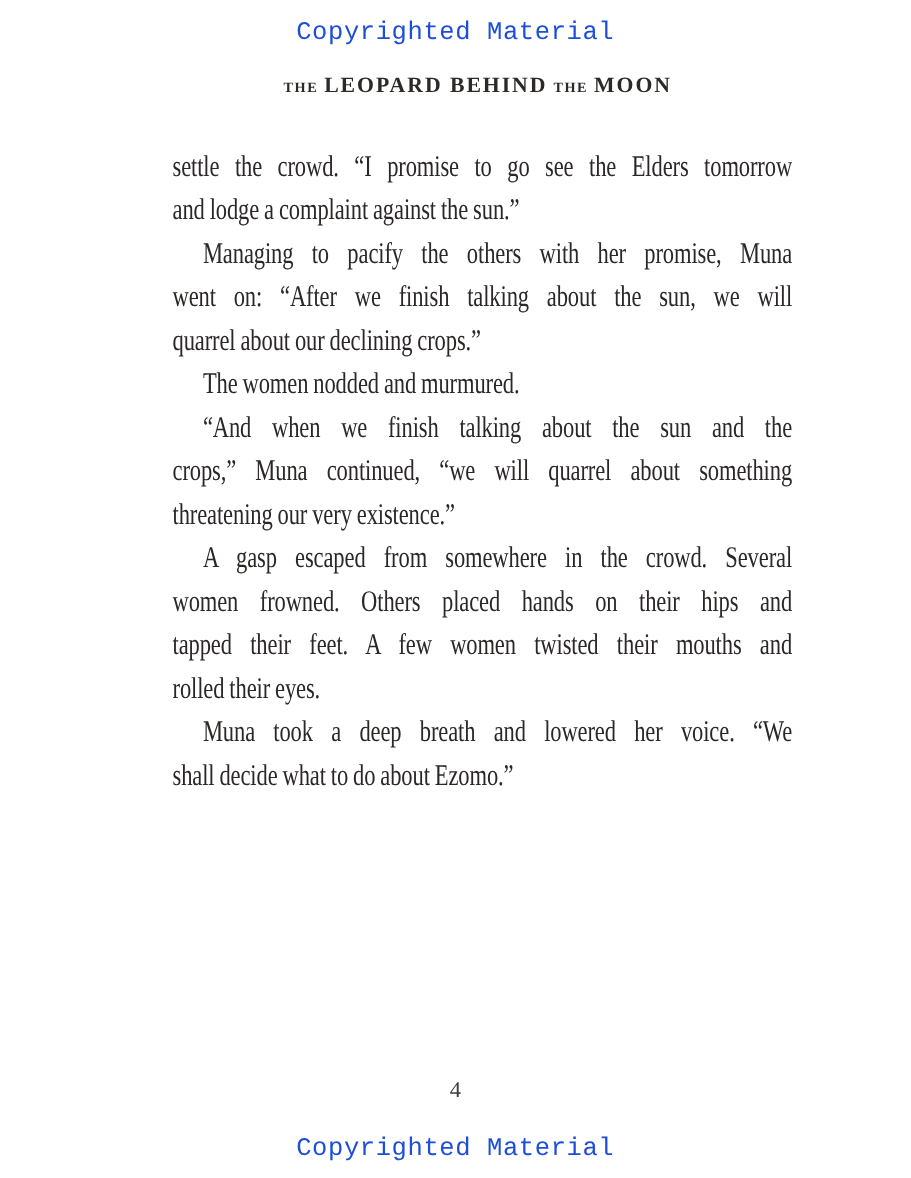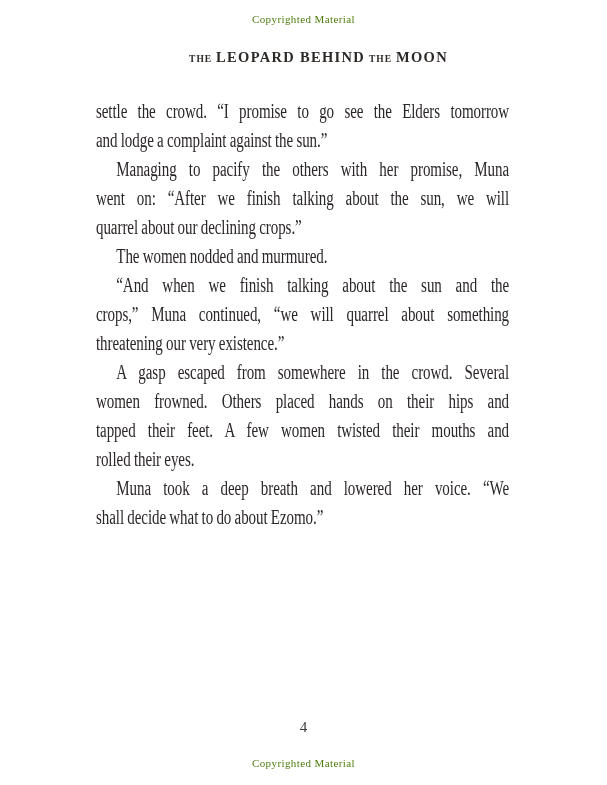--- a/index.html
+++ b/index.html
@@ -8,42 +8,42 @@
     background: #ffffff;
     position: relative;
     font-family: "Liberation Serif", serif;
     overflow: hidden;
   }
   .band {
     position: absolute; left: 0; right: 0;
     text-align: center;
   }
   .copyright {
-    font-family: Liberation Serif, serif;
-    font-size: 11px;
-    color: #4d7c0f;
+    font-family: Liberation Mono, monospace;
+    font-size: 17px;
+    color: #1d4ed8;
     letter-spacing: 0.4px;
   }
   #copyright-top { top: 13px; }
   #copyright-bottom { top: 757px; }
 
   .running-head {
     top: 48px;
     color: #2d2926;
     font-weight: bold;
     text-transform: uppercase;
     white-space: nowrap;
     margin-left: 30px;
   }
   .rh-big   { font-size: 14.5px; letter-spacing: 1.3px; }
   .rh-small { font-size: 9.5px;  letter-spacing: 1px; }
 
   .textblock {
     position: absolute;
-    left: 96px; top: 97px;
+    left: 115px; top: 97px;
     width: 413px;
   }
   .line {
     box-sizing: border-box;
     width: 550px; height: 29px;
     line-height: 29px;
     font-size: 20px;
     color: #2b2726;
     word-spacing: -0.5px;
     letter-spacing: -0.1px;

